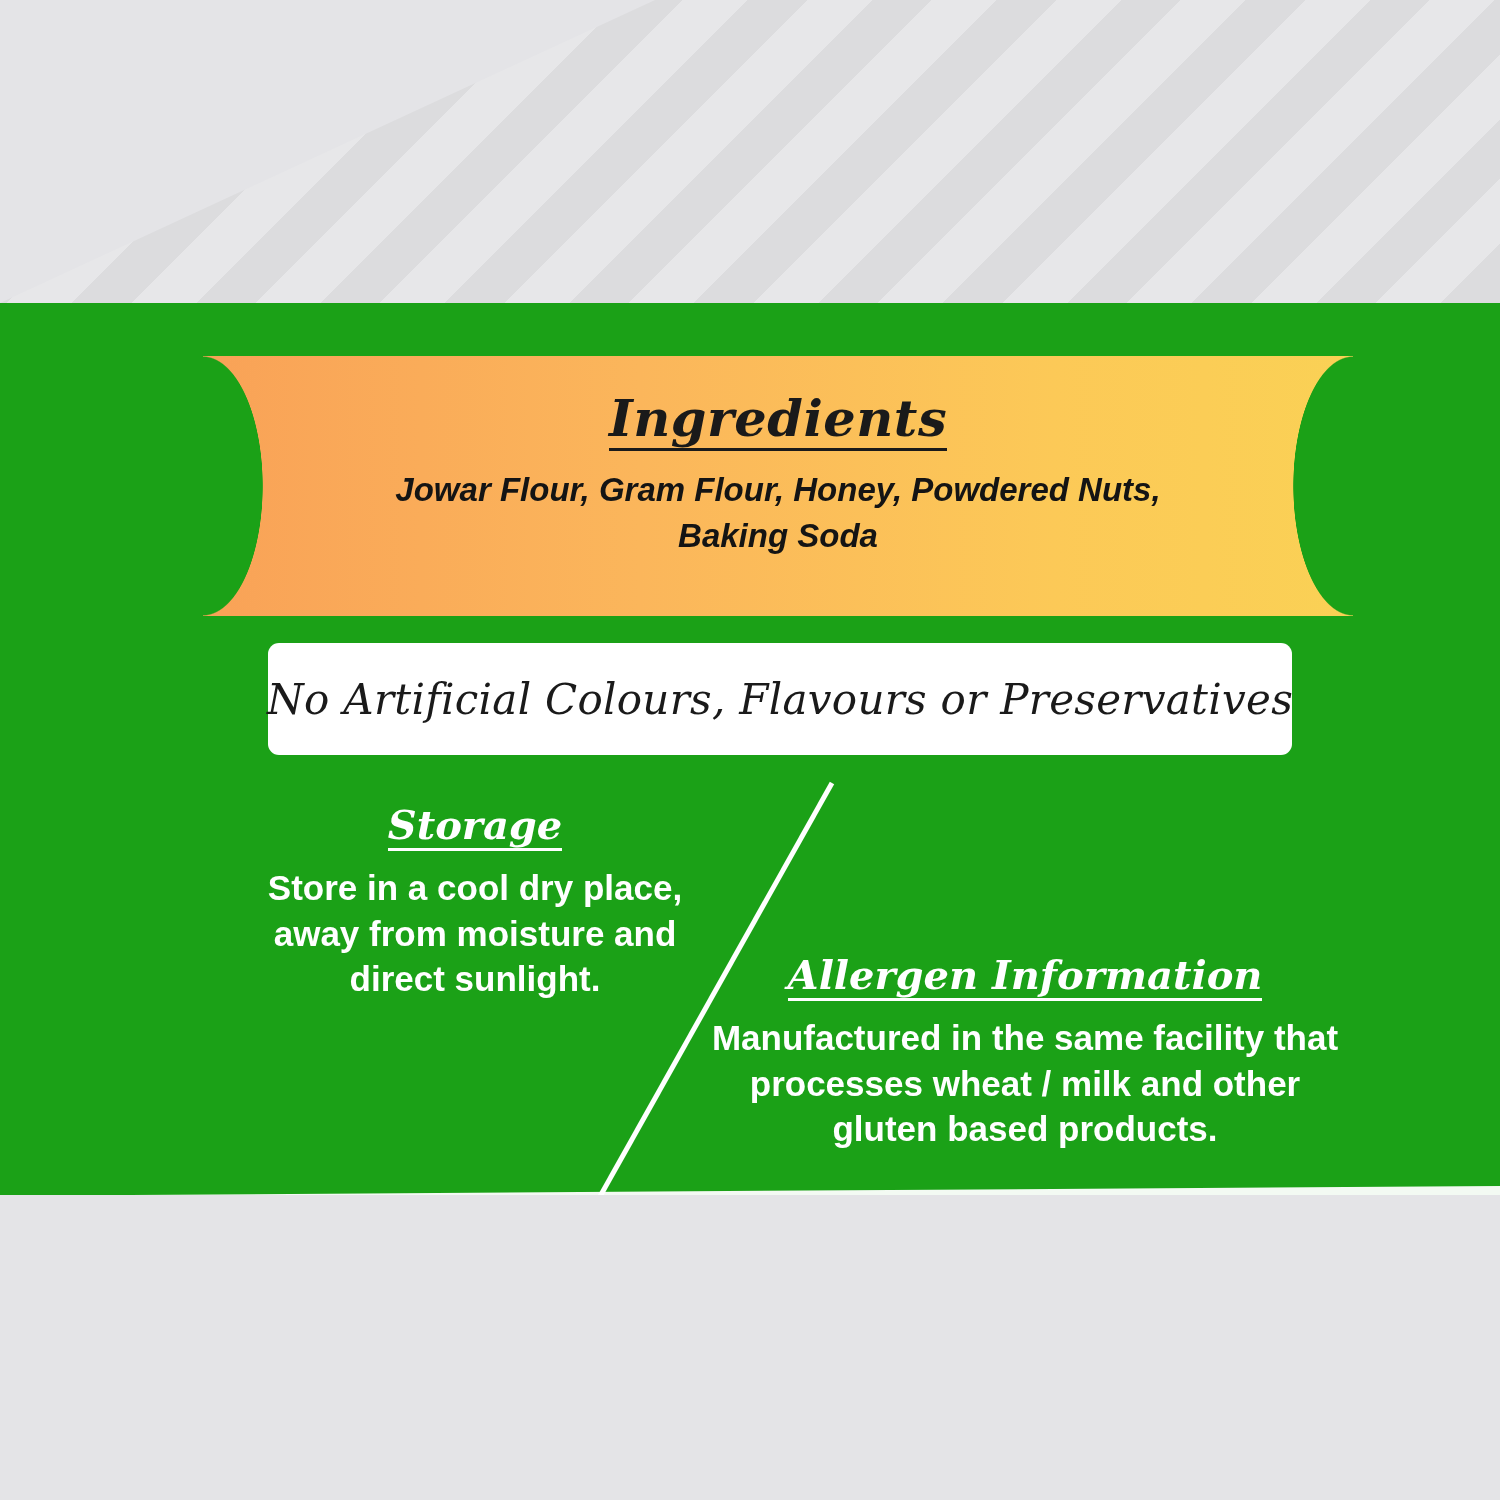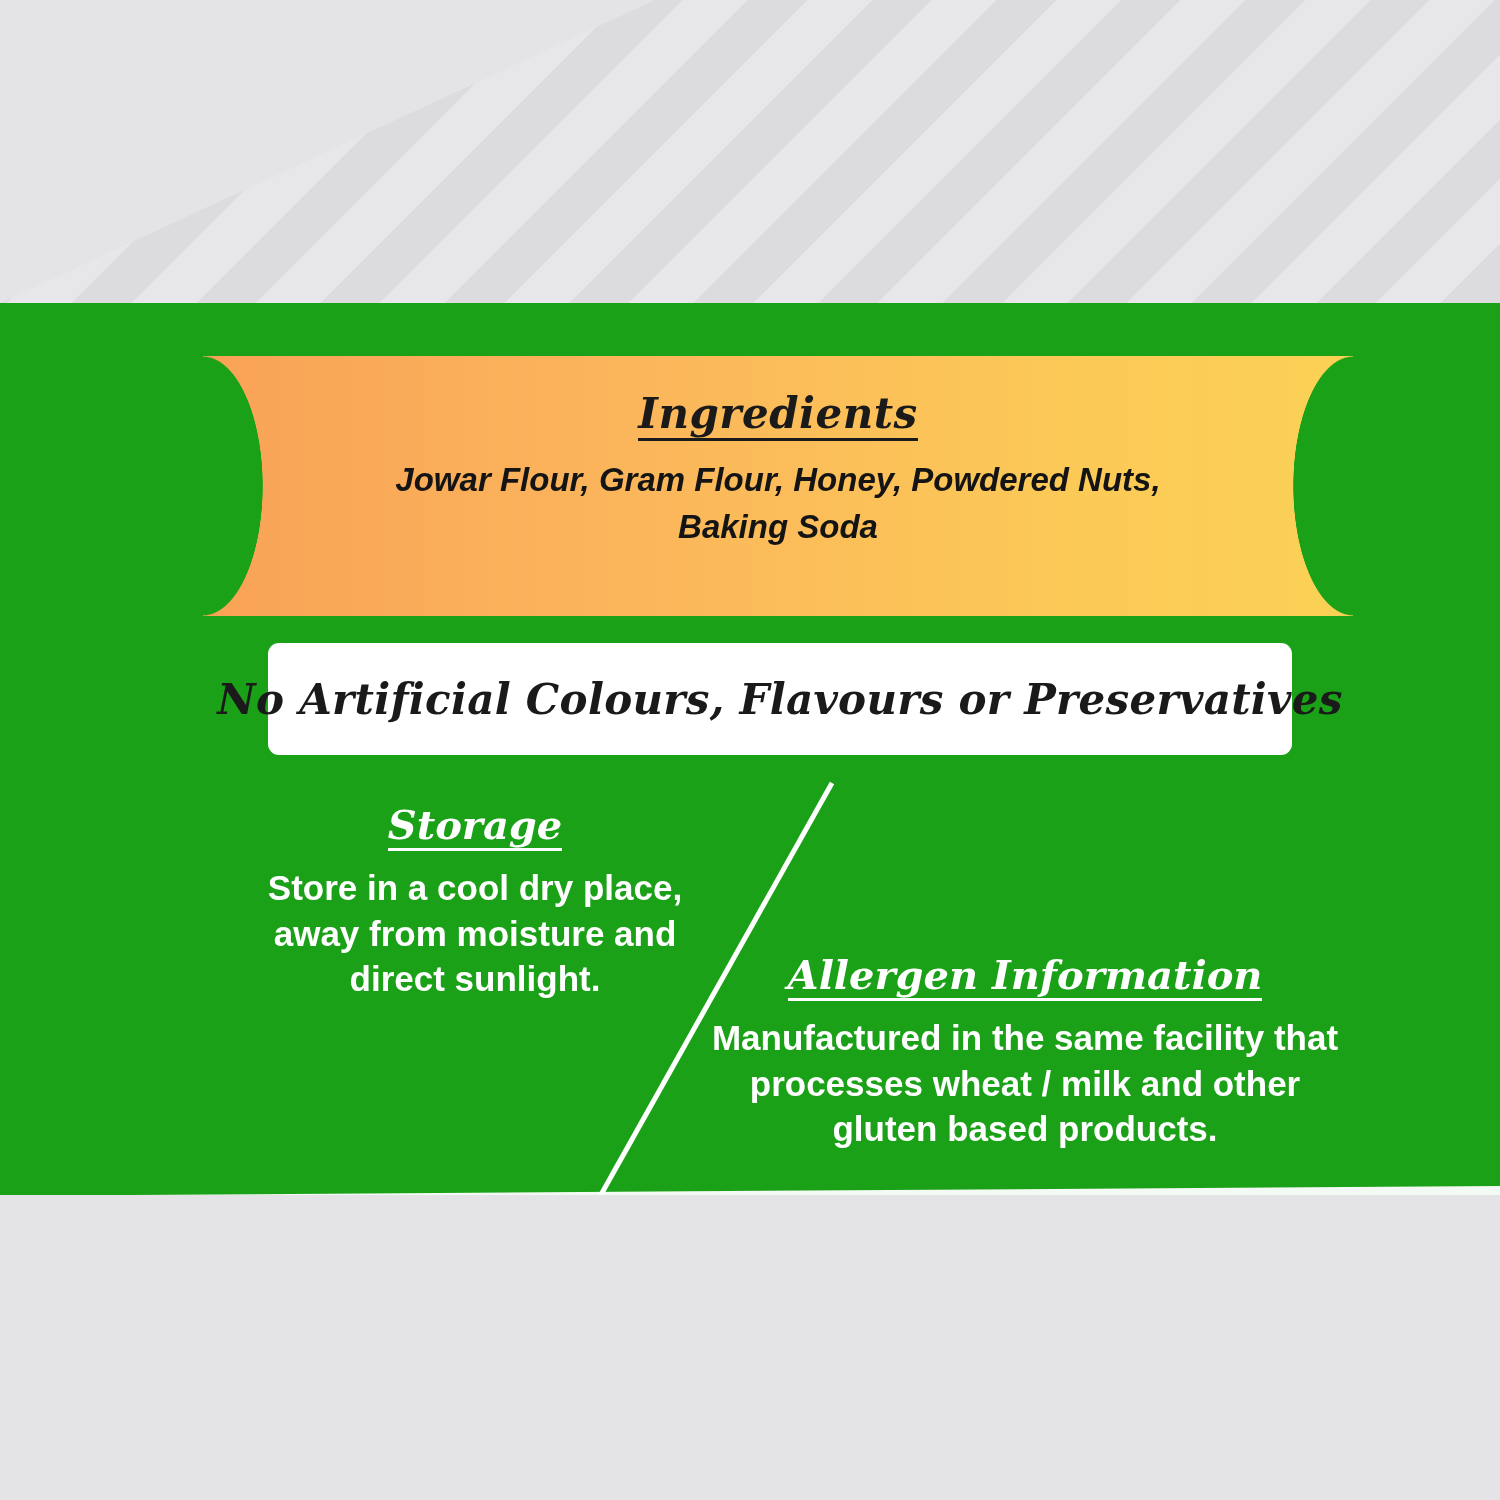--- a/index.html
+++ b/index.html
@@ -74,21 +74,21 @@
     flex-direction: column;
     align-items: center;
     justify-content: flex-start;
     padding-top: 36px;
     box-sizing: border-box;
   }
   .ribbon-title {
     font-family: "DejaVu Serif", serif;
     font-style: italic;
     font-weight: bold;
-    font-size: 42px;
+    font-size: 51px;
     color: #1a1a1a;
     letter-spacing: .5px;
     border-bottom: 3px solid #1a1a1a;
     line-height: 1.05;
     padding-bottom: 2px;
   }
   .ribbon-body {
     margin-top: 16px;
     font-family: "Liberation Sans", sans-serif;
     font-weight: bold;
@@ -109,21 +109,21 @@
     height: 112px;
     background: #ffffff;
     border-radius: 11px;
     display: flex;
     align-items: center;
     justify-content: center;
   }
   .claim-text {
     font-family: "DejaVu Serif", serif;
     font-style: italic;
-    font-weight: bold;
+    font-weight: normal;
     font-size: 42px;
     color: #1a1a1a;
     letter-spacing: .3px;
     white-space: nowrap;
   }
 
   
   .divider {
     position: absolute;
     left: 0; top: 0;

